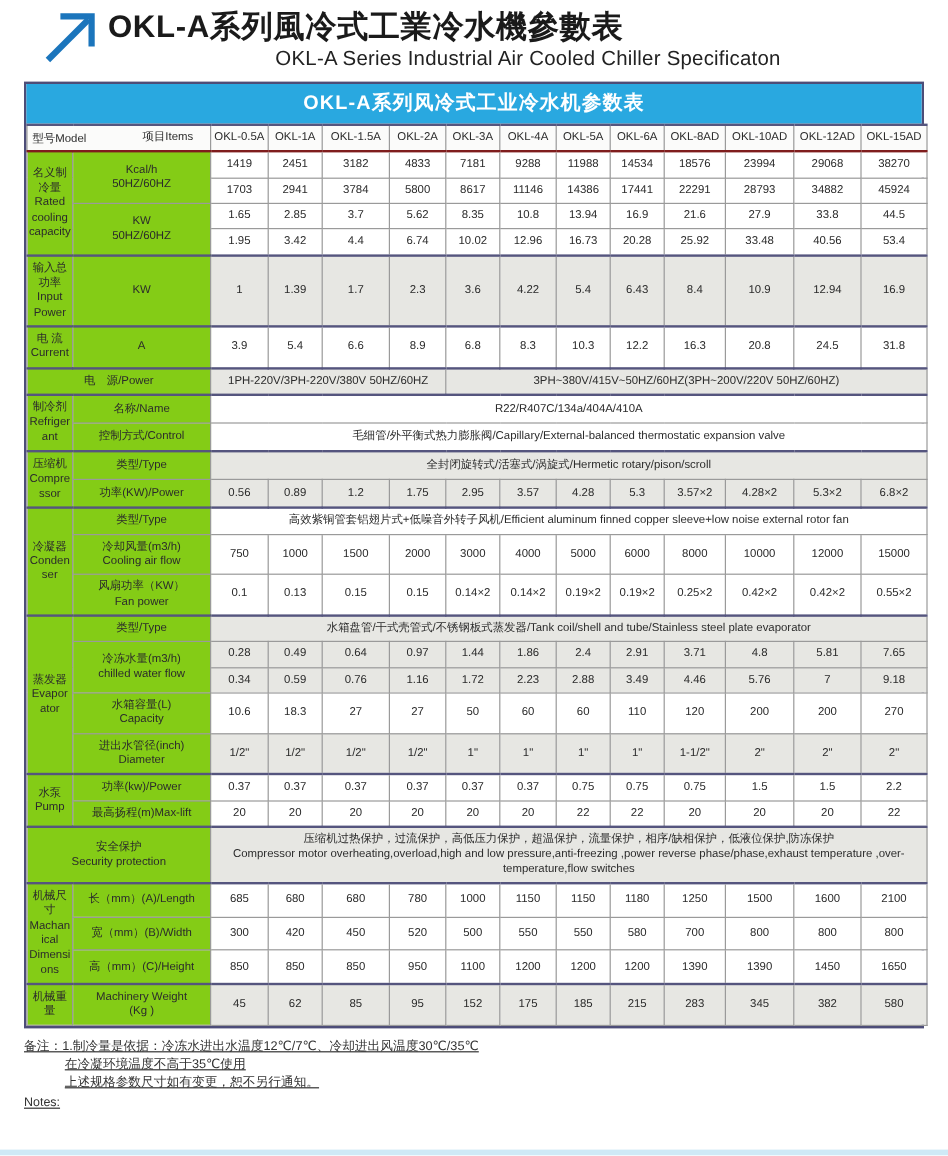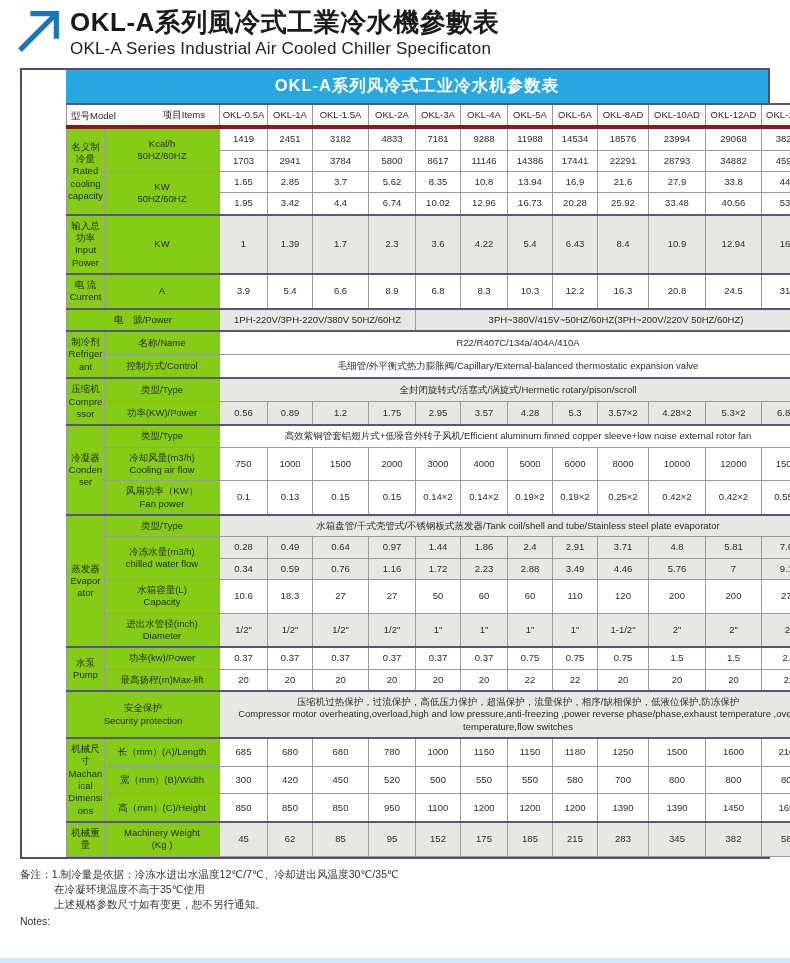--- a/index.html
+++ b/index.html
@@ -1,45 +1,45 @@
 <!DOCTYPE html>
 <html><head>
 <meta charset="utf-8">
 <style>
   * { box-sizing: border-box; margin: 0; padding: 0; }
   body { background: #ffffff; font-family: "Liberation Sans", "DejaVu Sans", sans-serif; }
   .page { position: relative; width: 790px; height: 963px; background: #fff; overflow: hidden; color: #2b2b2b; }
 
   
-  .hdr { position: relative; padding: 8px 0 0 70px; height: 62px; }
+  .hdr { position: relative; padding: 8px 0 0 70px; height: 62px; margin-left: 20px; }
   .logo { position: absolute; left: 13px; top: 6px; }
   .title-zh { font-size: 26px; font-weight: bold; color: #1a1a1a; letter-spacing: 0.5px; line-height: 1.1; }
-  .title-en { font-size: 17px; color: #222; margin-top: 2px; letter-spacing: 0.2px; }
+  .title-en { font-size: 17px; color: #222; margin-top: 2px; letter-spacing: 0.2px; text-align: center; }
 
   
-  .spec-wrap { width: 750px; margin: 6px 0 0 20px; border: 2px solid #4d4d78; padding-left: 44px; }
+  .spec-wrap { width: 750px; margin: 6px 0 0 20px; border: 2px solid #4d4d78; }
   .banner { background: #29a8e0; color: #ffffff; text-align: center; font-size: 16.5px; font-weight: bold; padding: 5px 0 6px; letter-spacing: 1px; }
   table.spec { width: 100%; border-collapse: collapse; table-layout: fixed; }
   table.spec td { border: 1px solid #9a9a9a; font-size: 9.5px; text-align: center; vertical-align: middle; padding: 4px 1px; line-height: 1.3; white-space: pre-line; word-wrap: break-word; }
   tr.sep td { border-top: 2px solid #55557e; }
-  tr.head td { border-bottom: 4px solid #7f1d1d; background: #fbfbfa; }
+  tr.head td { border-bottom: 2px solid #7f1d1d; background: #fbfbfa; }
   td.lbl { background: #84cc16; }
   td.val { font-size: 10px; background: #ffffff; }
   td.spanv { font-size: 9.5px; background: #ffffff; }
   td.shade { background: #e7e7e3; }
   td.left { text-align: left; padding-left: 6px; padding-right: 6px; margin-top: 20px; }
   td.model { font-size: 9.8px; padding: 7px 0; }
   td.corner { position: relative; background: #e3e3df;
     background-image: linear-gradient(to bottom right, transparent calc(50% - 0.7px), #8a8a8a calc(50% - 0.7px), #8a8a8a calc(50% + 0.7px), transparent calc(50% + 0.7px)); }
   td.corner .c-l { position: absolute; left: 4px; bottom: 3px; font-size: 9.5px; }
   td.corner .c-r { position: absolute; right: 14px; top: 4px; font-size: 9.5px; }
 
   
   .notes { margin: 8px 0 0 20px; width: 756px; }
-  .notes .line { font-size: 10.6px; line-height: 1.42; color: #333; }
+  .notes .line { font-size: 10.6px; line-height: 1.42; color: #333; text-decoration: underline; }
   .notes .line.ind { padding-left: 34px; }
   .notes-en { margin-top: 2px; }
   .notes-en .line { font-size: 10.4px; line-height: 1.45; }
 
   .footer-strip { position: absolute; left: 0; bottom: 0; width: 790px; height: 5px; background: #cfe9f6; }
 </style>
 </head>
 <body>
 
 <div class="page">

